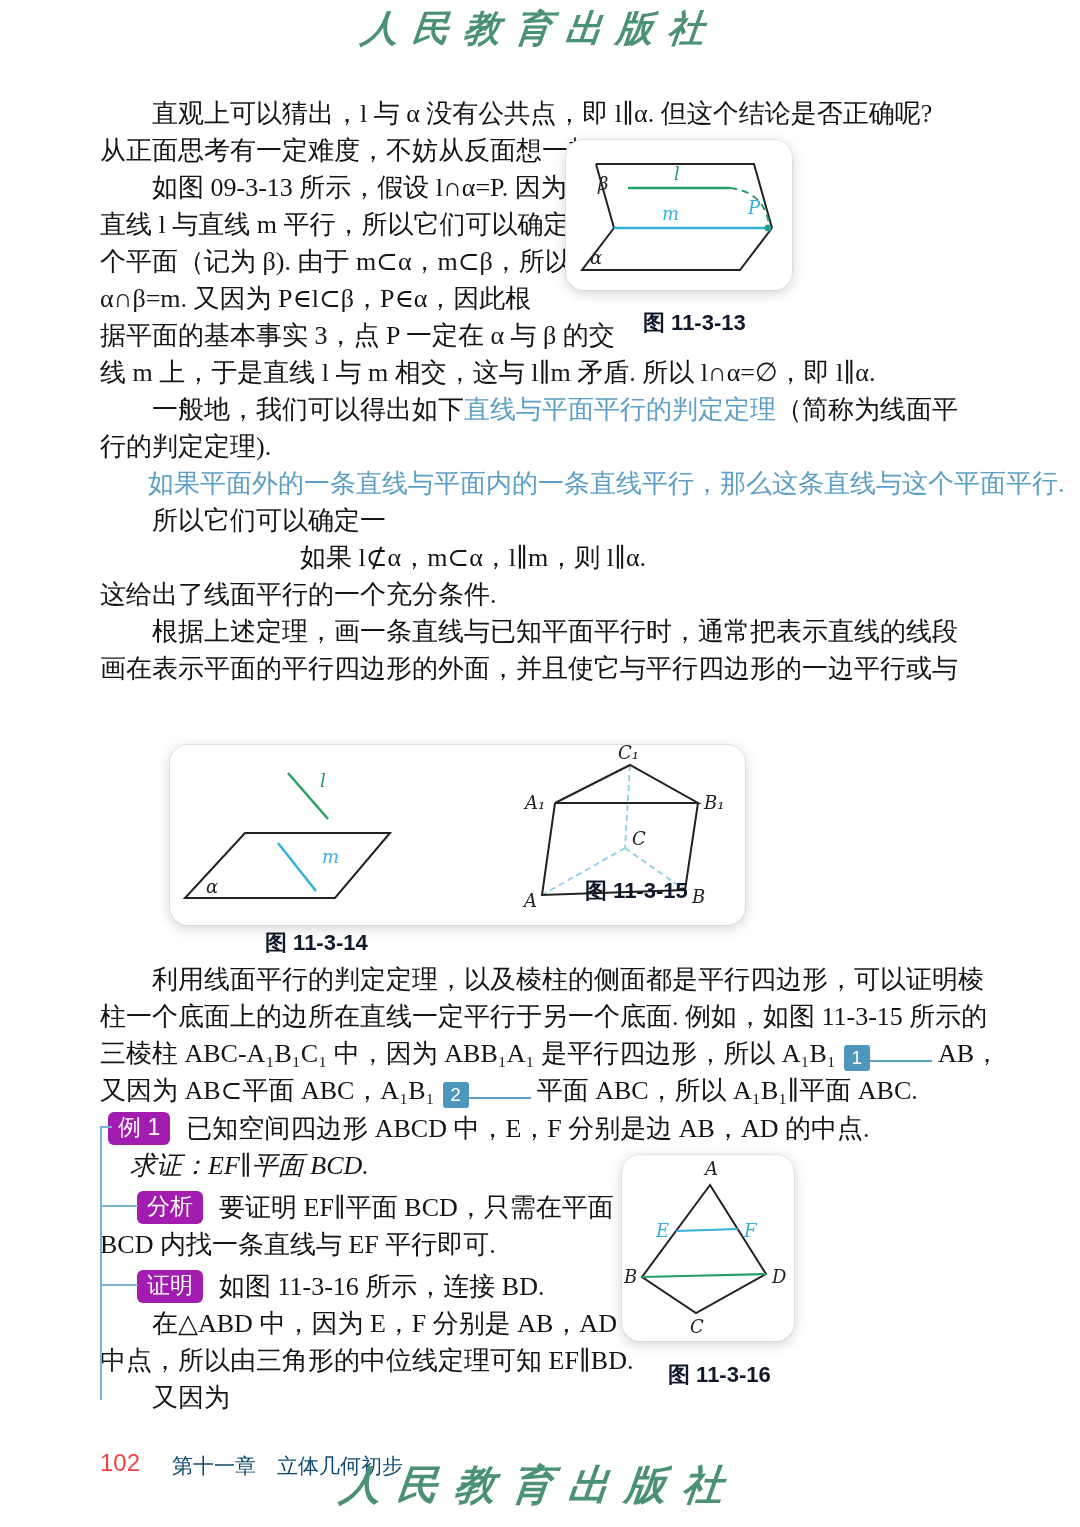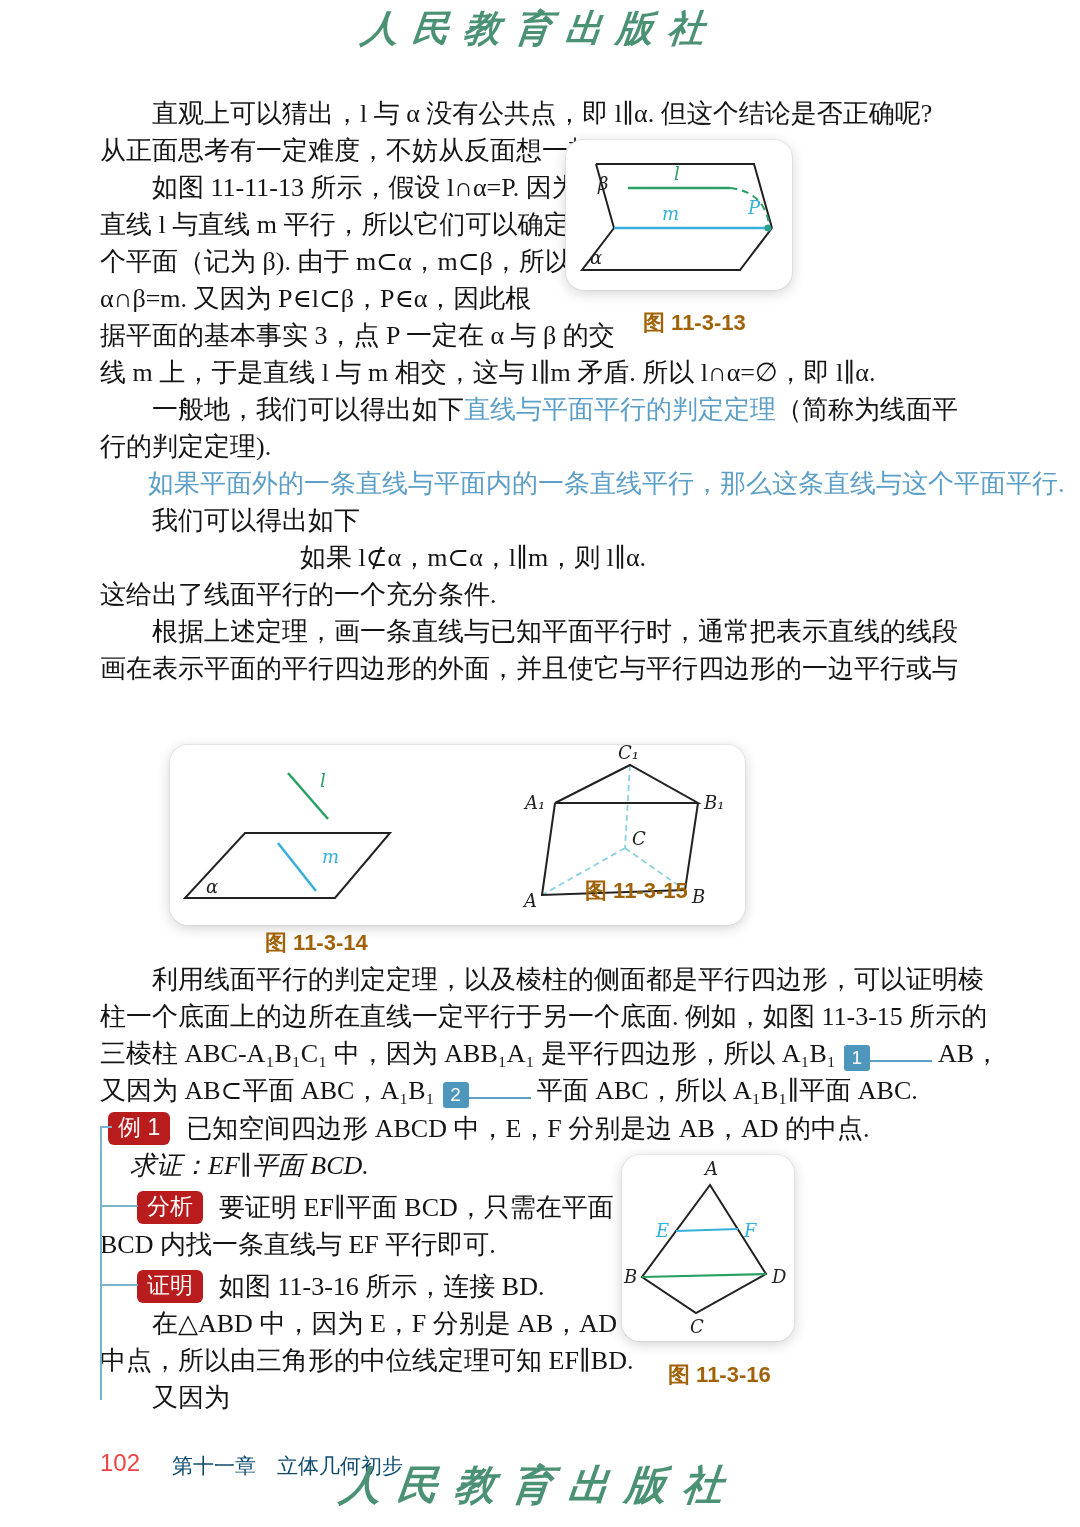--- a/index.html
+++ b/index.html
@@ -11,22 +11,22 @@
   #logo-top{top:4px;font-size:37px;}
   #logo-bottom{top:1458px;font-size:41px;letter-spacing:16px;}
   .textblock{position:absolute;left:100px;width:890px;font-size:26px;line-height:37px;}
   .tline{white-space:nowrap;}
   .ind{padding-left:52px;}
   .blue{color:#5b9ec6;}
   .formula{padding-left:200px;}
   .card{position:absolute;background:#fff;border-radius:18px;
         box-shadow:0 3px 14px rgba(0,0,0,0.18), 0 0 0 1px #f2f2f2;}
   .caption{position:absolute;font-family:"Liberation Sans","DejaVu Sans",sans-serif;
-           font-weight:bold;font-size:22px;color:#a16207;white-space:nowrap;}
-  .badge{display:inline-block;background:#b91c1c;color:#ffffff;border-radius:6px;
+           font-weight:bold;font-size:22px;color:#0f172a;white-space:nowrap;}
+  .badge{display:inline-block;background:#a21caf;color:#ffffff;border-radius:6px;
          padding:0 10px 2px 10px;font-size:23px;line-height:31px;margin-right:16px;
          vertical-align:2px;font-family:"Liberation Sans","DejaVu Sans",sans-serif;}
   .numbox{display:inline-block;background:#4e96bc;color:#fff;width:26px;height:26px;
           line-height:26px;text-align:center;border-radius:3px;font-size:19px;
           margin-left:8px;vertical-align:-2px;
           font-family:"Liberation Sans","DejaVu Sans",sans-serif;}
   .blankline{display:inline-block;width:62px;height:16px;border-bottom:2px solid #5b9ec6;
              margin-right:6px;}
   .bracket{position:absolute;background:#7ab2cf;}
   svg text{font-family:"DejaVu Serif",serif;font-style:italic;}
@@ -37,32 +37,32 @@
 </head>
 <body>
 
 <div id="page">
 
   <div id="logo-top" class="logo">人民教育出版社</div>
 
   <div class="textblock" style="top:95px;">
     <div class="tline ind">直观上可以猜出，l 与 α 没有公共点，即 l∥α. 但这个结论是否正确呢?</div>
     <div class="tline">从正面思考有一定难度，不妨从反面想一想.</div>
-    <div class="tline ind">如图 11-11-13 所示，假设 l∩α=P. 因为</div>
+    <div class="tline ind">如图 09-3-13 所示，假设 l∩α=P. 因为</div>
     <div class="tline">直线 l 与直线 m 平行，所以它们可以确定一</div>
     <div class="tline">个平面（记为 β). 由于 m⊂α，m⊂β，所以</div>
     <div class="tline">α∩β=m. 又因为 P∈l⊂β，P∈α，因此根</div>
     <div class="tline">据平面的基本事实 3，点 P 一定在 α 与 β 的交</div>
     <div class="tline">线 m 上，于是直线 l 与 m 相交，这与 l∥m 矛盾. 所以 l∩α=∅，即 l∥α.</div>
     <div class="tline ind">
       <span>一般地，我们可以得出如下</span><span class="blue">直线与平面平行的判定定理</span><span>（简称为线面平</span>
     </div>
     <div class="tline">行的判定定理).</div>
     <div class="tline blue" style="padding-left:48px;">如果平面外的一条直线与平面内的一条直线平行，那么这条直线与这个平面平行.</div>
-    <div class="tline ind">我们可以得出如下</div>
+    <div class="tline ind">所以它们可以确定一</div>
     <div class="tline formula">如果 l⊄α，m⊂α，l∥m，则 l∥α.</div>
     <div class="tline">这给出了线面平行的一个充分条件.</div>
     <div class="tline ind">根据上述定理，画一条直线与已知平面平行时，通常把表示直线的线段</div>
     <div class="tline">画在表示平面的平行四边形的外面，并且使它与平行四边形的一边平行或与</div>
   </div>
 
   <div class="card" style="left:566px;top:140px;width:226px;height:150px;">
     <svg width="226" height="150" viewBox="0 0 226 150">
       <path d="M30,24 L188,24 L206,88 M30,24 L48,88" fill="none" stroke="#222" stroke-width="2"></path>
       <path d="M48,88 L16,130 L174,130 L206,88" fill="none" stroke="#222" stroke-width="2"></path>

